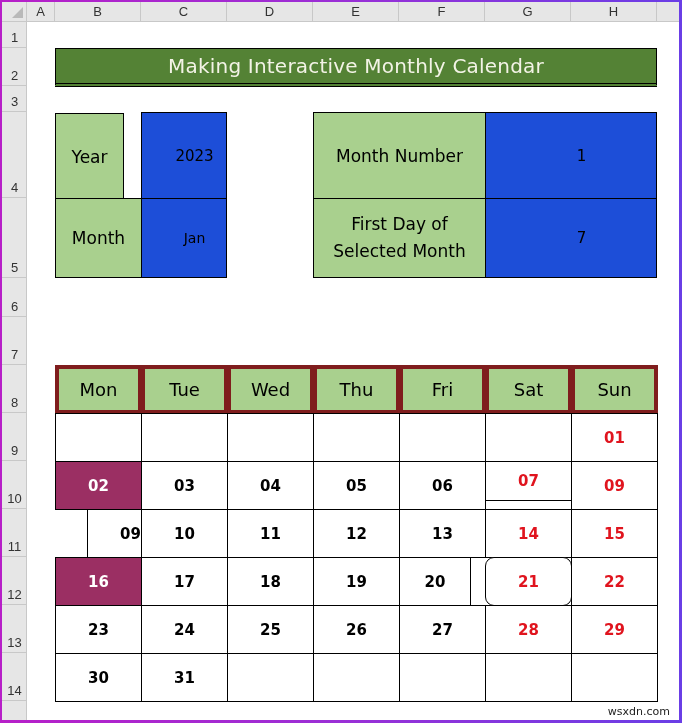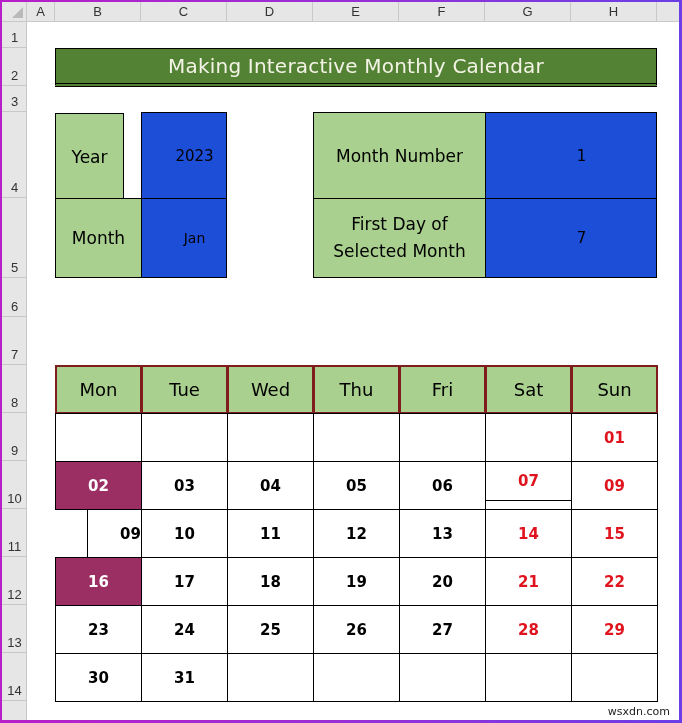--- a/index.html
+++ b/index.html
@@ -58,21 +58,21 @@
     }
     .lbl { background: #a9d08e; font-size: 17px; }
     .val { background: #1d4ed8; font-size: 15px; padding-left: 21px; }
     .bordered { border: 1px solid #000; }
     .cal-title {
       position: absolute; left: 55px; top: 317px; width: 602px; height: 48px;
       background: #008080; border: 1.5px solid #000;
       color: #ffffff; font-size: 26px; display: flex; align-items: center; justify-content: center;
       font-family: "DejaVu Sans", sans-serif;
     }
-    .dow { background: #a9d08e; font-size: 18px; border: 2px solid #7f1d1d; }
+    .dow { background: #a9d08e; font-size: 18px; border: 4px solid #7f1d1d; }
     .day { background: #fff; font-size: 15px; border: 1px solid #000; font-weight: bold; }
     .day.weekend { color: #e0141e; }
     .day.highlight { background: #9b2f63; color: #ffffff; }
     .watermark {
       position: absolute; right: 12px; bottom: 5px; font-size: 11px; color: #222;
       font-family: "DejaVu Sans", sans-serif;
     }
   </style>
 </head>
 <body>
@@ -152,22 +152,22 @@
       <div class="cell day" style="left: 141px; top: 509px; width: 87px; height: 49px;">10</div>
       <div class="cell day" style="left: 227px; top: 509px; width: 87px; height: 49px;">11</div>
       <div class="cell day" style="left: 313px; top: 509px; width: 87px; height: 49px;">12</div>
       <div class="cell day" style="left: 399px; top: 509px; width: 87px; height: 49px;">13</div>
       <div class="cell day weekend" style="left: 485px; top: 509px; width: 87px; height: 49px;">14</div>
       <div class="cell day weekend" style="left: 571px; top: 509px; width: 87px; height: 49px;">15</div>
       <div class="cell day highlight" style="left: 55px; top: 557px; width: 87px; height: 49px;">16</div>
       <div class="cell day" style="left: 141px; top: 557px; width: 87px; height: 49px;">17</div>
       <div class="cell day" style="left: 227px; top: 557px; width: 87px; height: 49px;">18</div>
       <div class="cell day" style="left: 313px; top: 557px; width: 87px; height: 49px;">19</div>
-      <div class="cell day" style="left: 399px; top: 557px; width: 87px; height: 49px;">20</div>
-      <div class="cell day weekend" style="left: 485px; top: 557px; width: 87px; height: 49px;">21</div>
+      <div class="cell day" style="left: 399px; top: 557px; width: 72px; height: 49px;">20</div>
+      <div class="cell day weekend" style="left: 485px; top: 557px; width: 87px; height: 49px; border-radius: 9px;">21</div>
       <div class="cell day weekend" style="left: 571px; top: 557px; width: 87px; height: 49px;">22</div>
       <div class="cell day" style="left: 55px; top: 605px; width: 87px; height: 49px;">23</div>
       <div class="cell day" style="left: 141px; top: 605px; width: 87px; height: 49px;">24</div>
       <div class="cell day" style="left: 227px; top: 605px; width: 87px; height: 49px;">25</div>
       <div class="cell day" style="left: 313px; top: 605px; width: 87px; height: 49px;">26</div>
       <div class="cell day" style="left: 399px; top: 605px; width: 87px; height: 49px;">27</div>
       <div class="cell day weekend" style="left: 485px; top: 605px; width: 87px; height: 49px;">28</div>
       <div class="cell day weekend" style="left: 571px; top: 605px; width: 87px; height: 49px;">29</div>
       <div class="cell day" style="left: 55px; top: 653px; width: 87px; height: 49px;">30</div>
       <div class="cell day" style="left: 141px; top: 653px; width: 87px; height: 49px;">31</div>

